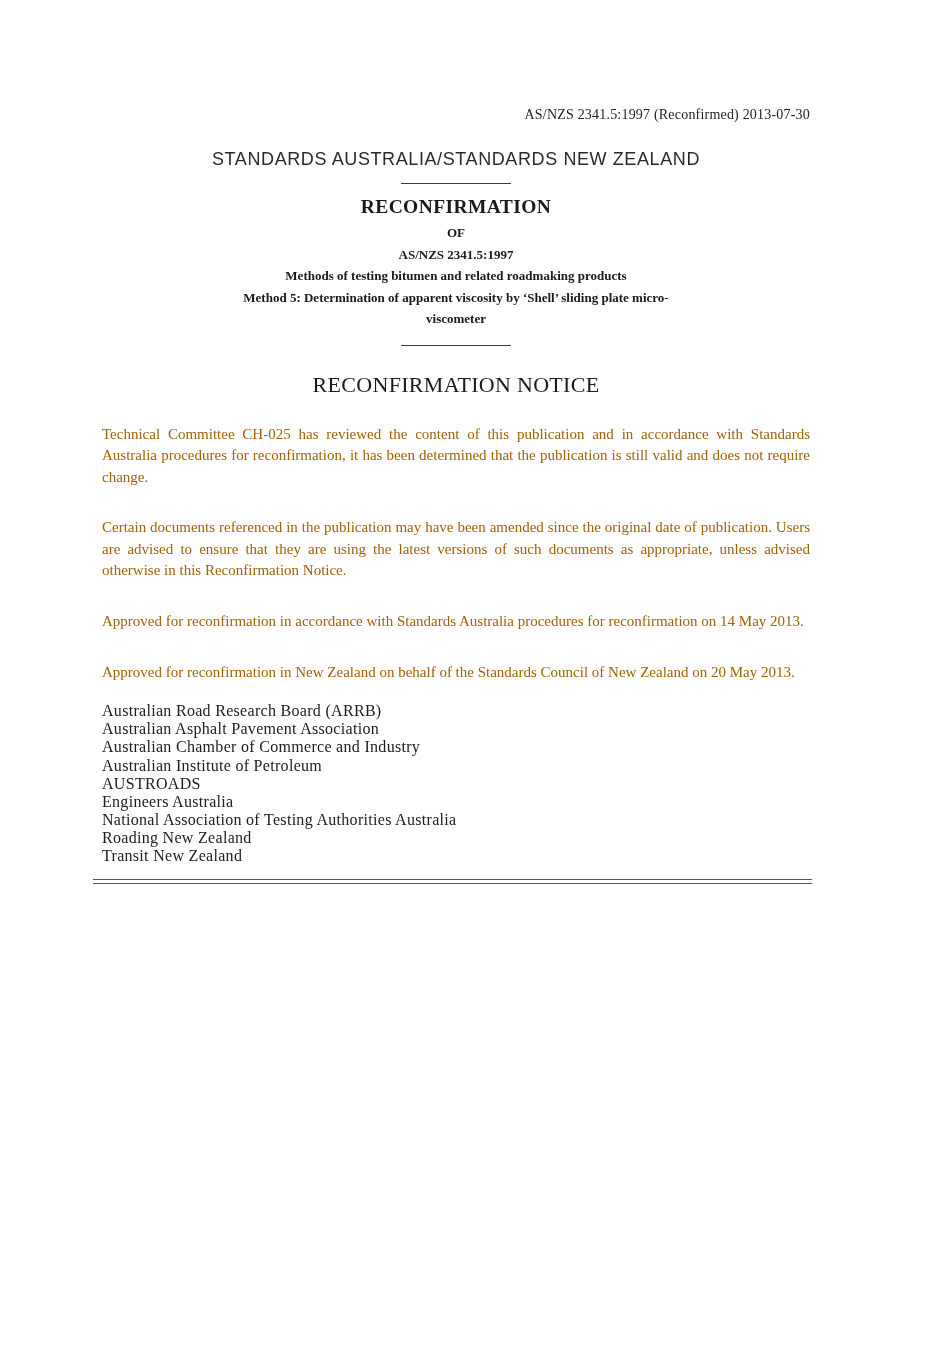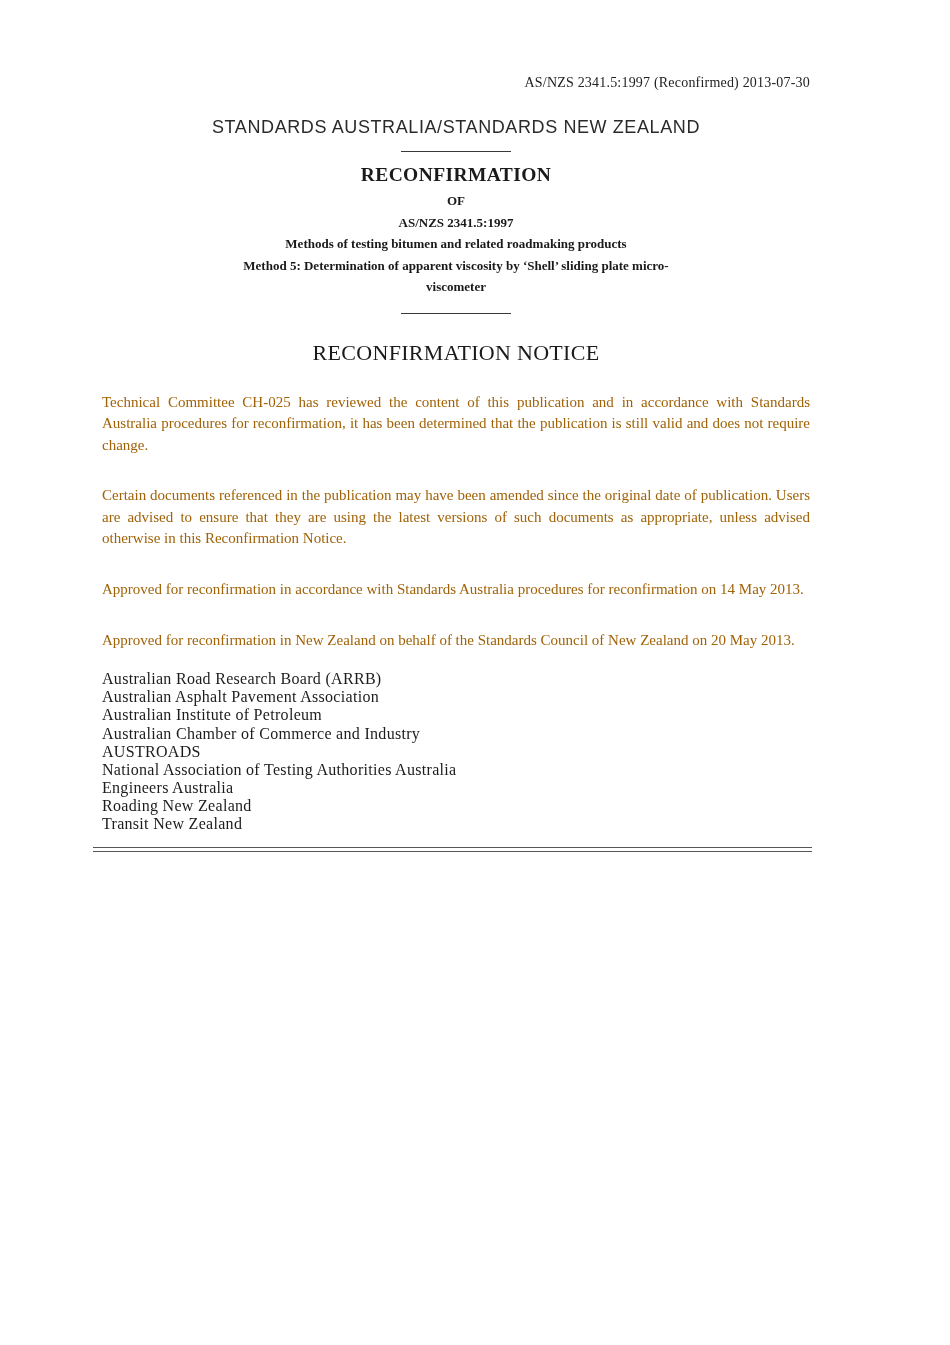--- a/index.html
+++ b/index.html
@@ -5,21 +5,21 @@
   * { margin: 0; padding: 0; box-sizing: border-box; }
   html, body { background: #808080; }
   .page {
     position: relative;
     width: 950px;
     height: 1345px;
     margin: 0 auto;
     background: #ffffff;
     color: #1c1c1c;
     font-family: "Liberation Serif", serif;
-    padding-top: 75px;
+    padding-top: 107px;
     overflow: hidden;
   }
   .content {
     width: 708px;
     margin-left: 102px;
   }
   .doc-ref {
     font-size: 14px;
     line-height: 16px;
     text-align: right;
@@ -122,25 +122,25 @@
     <div class="paragraphs">
       <p>Technical Committee CH-025 has reviewed the content of this publication and in accordance with Standards Australia procedures for reconfirmation, it has been determined that the publication is still valid and does not require change.</p>
       <p>Certain documents referenced in the publication may have been amended since the original date of publication. Users are advised to ensure that they are using the latest versions of such documents as appropriate, unless advised otherwise in this Reconfirmation Notice.</p>
       <p>Approved for reconfirmation in accordance with Standards Australia procedures for reconfirmation on 14 May 2013.</p>
       <p>Approved for reconfirmation in New Zealand on behalf of the Standards Council of New Zealand on 20 May 2013.</p>
     </div>
 
     <div class="committee-list">
       <div>Australian Road Research Board (ARRB)</div>
       <div>Australian Asphalt Pavement Association</div>
+      <div>Australian Chamber of Commerce and Industry</div>
       <div>Australian Institute of Petroleum</div>
-      <div>Australian Chamber of Commerce and Industry</div>
       <div>AUSTROADS</div>
+      <div>Engineers Australia</div>
       <div>National Association of Testing Authorities Australia</div>
-      <div>Engineers Australia</div>
       <div>Roading New Zealand</div>
       <div>Transit New Zealand</div>
     </div>
 
   </div>
 
   <div class="rule-double"></div>
 </div>
 
 </body></html>

